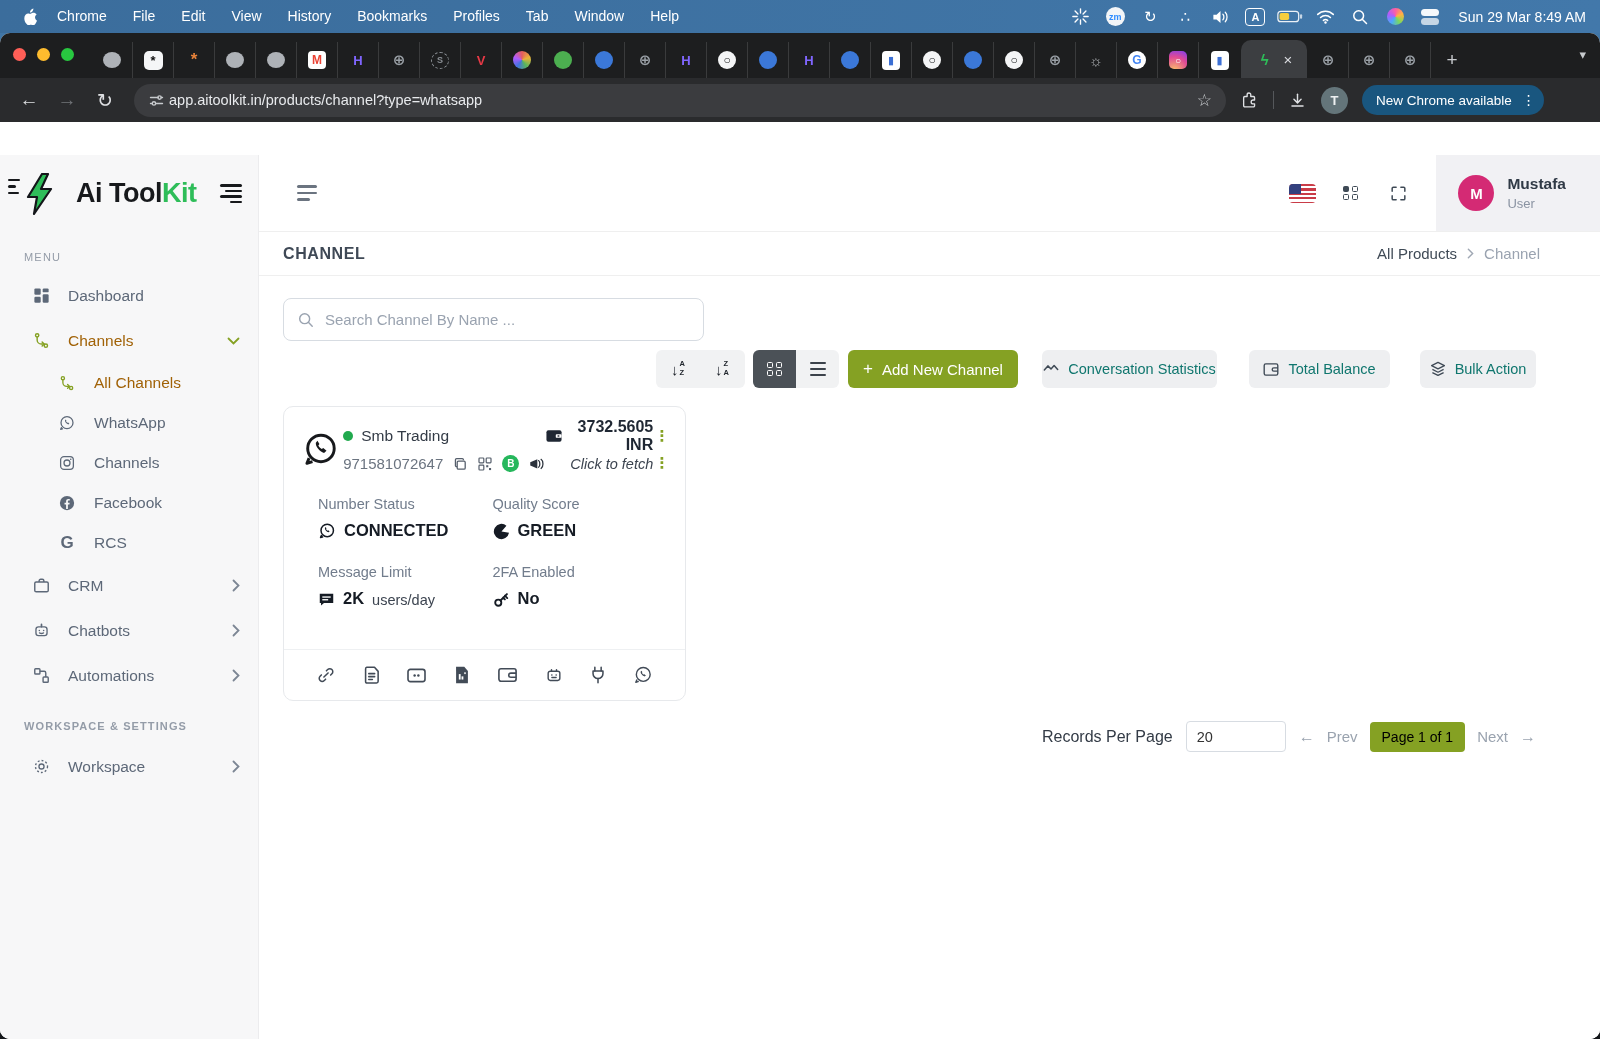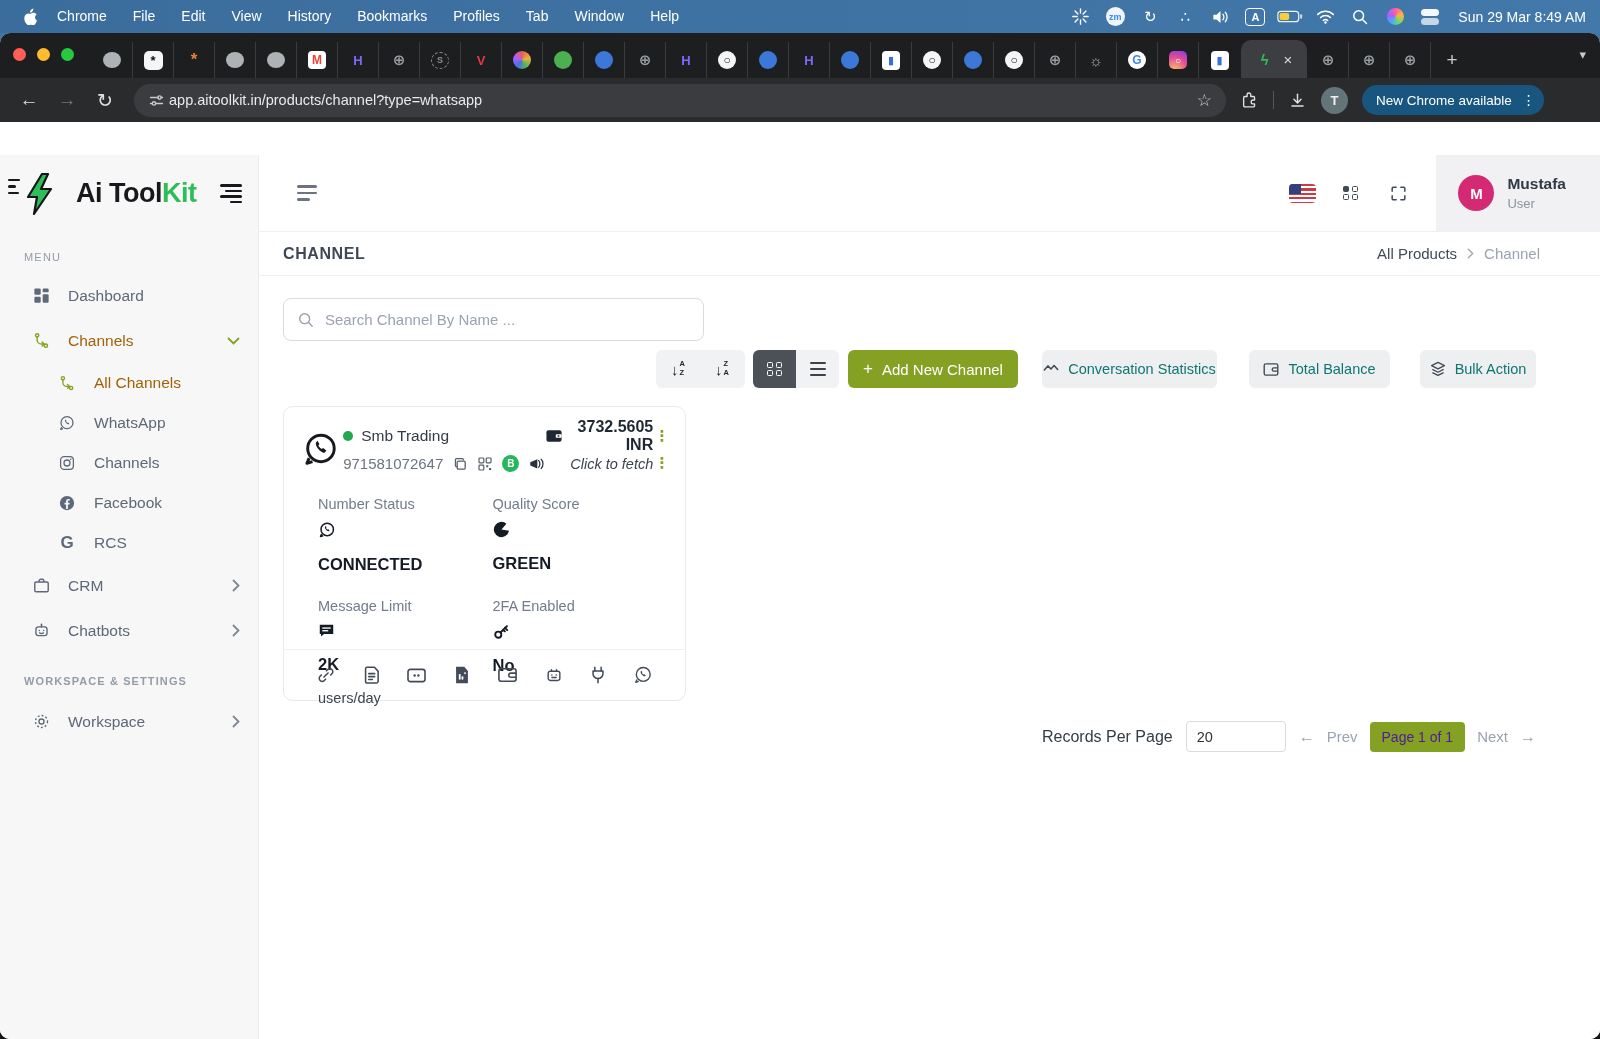--- a/index.html
+++ b/index.html
@@ -160,32 +160,32 @@
   .b-badge { width:17px; height:17px; border-radius:50%; background:#26b75c; color:#fff; font-size:10px; font-weight:700; display:flex; align-items:center; justify-content:center; }
   .head-right { margin-left:auto; text-align:right; }
   .bal-row { display:flex; align-items:center; justify-content:flex-end; gap:8px; height:27px; }
   .balance { font-size:16px; font-weight:700; color:#1f2733; }
   .fetch-row { display:flex; align-items:center; justify-content:flex-end; gap:8px; height:29px; }
   .fetch { font-size:14.5px; font-style:italic; color:#3c4450; }
   .dots-col { width:22px; display:flex; flex-direction:column; align-items:center; }
   .vdots { color:#85a123; font-size:15px; font-weight:700; height:27px; display:flex; align-items:center; cursor:pointer; letter-spacing:0; }
   .card-grid { display:grid; grid-template-columns:1fr 1fr; padding:18px 18px 0 34px; row-gap:24px; }
   .field-label { font-size:14.5px; color:#717c8c; margin-bottom:9px; }
-  .field-val { display:flex; align-items:flex-start; gap:16px; font-size:16.5px; font-weight:700; color:#151b24;flex-direction:column; }
+  .field-val { display:flex; align-items:flex-end; gap:8px; font-size:16.5px; font-weight:700; color:#151b24; }
   .field-val .suffix { font-size:14.5px; font-weight:400; color:#3c4450; }
   .card-foot { position:absolute; left:0; right:0; bottom:0; height:51px; border-top:1px solid #eef0f2; display:flex; align-items:center; justify-content:space-between; padding:0 32px; color:#424b57; }
   .foot-ic { cursor:pointer; display:flex; }
 
   
   .pagination { position:absolute; top:445px; right:64px; display:flex; align-items:center; gap:13px; }
   .rec-label { font-size:16px; color:#333b46; }
   .rec-input { width:100px; height:31px; border:1px solid #d7dce2; border-radius:4px; font-size:14.5px; color:#333; padding:0 10px; font-family:inherit; outline:none; }
   .pg-nav { display:flex; align-items:center; gap:12px; color:#9aa3af; font-size:15px; }
   .pg-arrow { font-size:16px; }
-  .pg-pill { background:#85a123; color:#4c1d95; font-size:14px; border-radius:4px; padding:7px 12px; white-space:nowrap; cursor:pointer; }
+  .pg-pill { background:#85a123; color:#000000; font-size:14px; border-radius:4px; padding:7px 12px; white-space:nowrap; cursor:pointer; }
   .pg-btn { cursor:pointer; }
 </style>
 </head>
 <body>
 
 <div class="menubar">
   <div class="menubar-left">
     <span class="apple-glyph">
       <svg width="15" height="17" viewBox="0 0 17 20">
           <path fill="#fff" d="M13.1.6c.1 1.2-.4 2.4-1 3.2-.7.9-1.9 1.6-3 1.5-.1-1.1.5-2.3 1.1-3C10.9 1.4 12.1.7 13.1.6zM9.6 6.6c.8 0 2.1-.9 3.6-.9 1.4 0 2.8.7 3.7 1.8-1 .7-1.9 1.8-1.9 3.4 0 1.8 1 3.3 2.4 4-.5 1.5-1.1 2.6-1.9 3.6-.8 1-1.6 1.9-2.7 1.9s-1.4-.6-2.7-.6-1.7.6-2.7.6-1.9-1-2.8-2.1C3.3 16.7 2.4 14.4 2.4 12c0-3.7 2.4-5.6 4.7-5.6 1.1 0 2 .7 2.5.7z"></path>
@@ -556,20 +556,35 @@
               </svg>
           </span>
           <span>Chatbots</span>
           <span class="chev">
             <svg width="8" height="13" viewBox="0 0 8 13" fill="none" stroke="currentColor" stroke-width="1.8" stroke-linecap="round">
                 <path d="m1.5 1.5 5 5-5 5"></path>
               </svg>
           </span>
         </div>
 
+        <div class="nav-item">
+          <span class="ni-icon">
+            <svg width="19" height="19" viewBox="0 0 24 24" fill="none" stroke="currentColor" stroke-width="1.8" stroke-linejoin="round">
+                <rect x="3.5" y="3.5" width="6.5" height="6.5" rx="1"></rect>
+                <rect x="14" y="14" width="6.5" height="6.5" rx="1"></rect>
+                <path d="M10 6.7h5.4a2 2 0 0 1 2 2V14"></path>
+              </svg>
+          </span>
+          <span>Automations</span>
+          <span class="chev">
+            <svg width="8" height="13" viewBox="0 0 8 13" fill="none" stroke="currentColor" stroke-width="1.8" stroke-linecap="round">
+                <path d="m1.5 1.5 5 5-5 5"></path>
+              </svg>
+          </span>
+        </div>
 
         <div class="section-label">WORKSPACE &amp; SETTINGS</div>
 
         <div class="nav-item">
           <span class="ni-icon">
             <svg width="19" height="19" viewBox="0 0 24 24" fill="none" stroke="currentColor" stroke-width="1.7">
                 <circle cx="12" cy="12" r="3.2"></circle>
                 <circle cx="12" cy="12" r="7.6" stroke-dasharray="2.4 2.6"></circle>
               </svg>
           </span>

